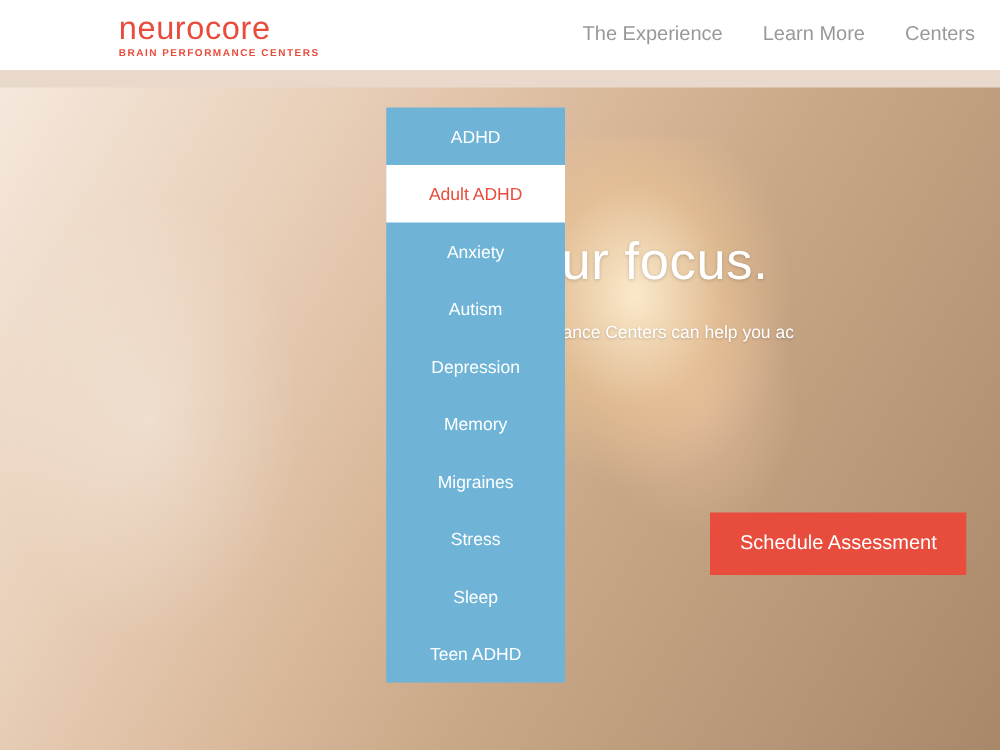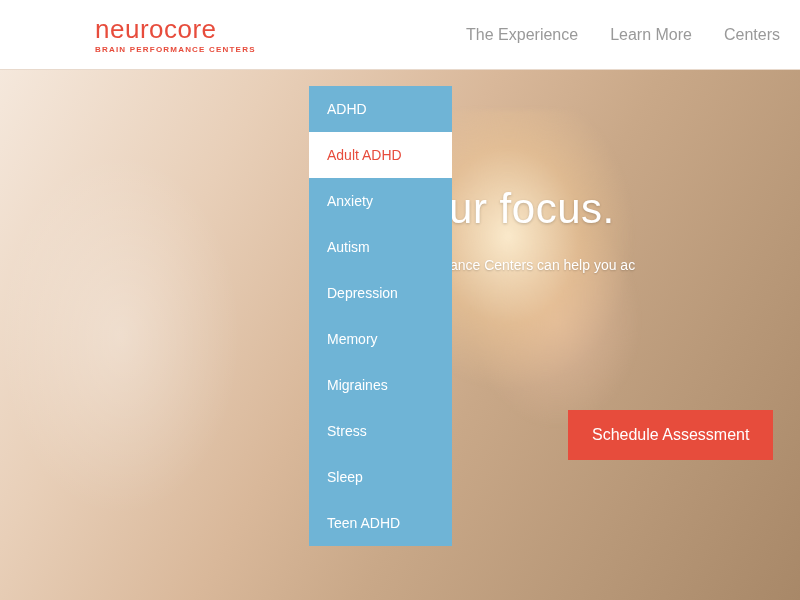--- a/index.html
+++ b/index.html
@@ -38,21 +38,21 @@
     left: 0;
     right: 0;
     bottom: 0;
     background: radial-gradient(ellipse 200px 300px at 15% 50%, rgba(255,255,255,0.3) 0%, transparent 60%);
   }
   .header {
     position: absolute;
     top: 0;
     left: 0;
     right: 0;
-    height: 69px;
+    height: 56px;
     background: #ffffff;
     display: flex;
     align-items: center;
     padding: 0 20px 0 95px;
     z-index: 20;
   }
   .logo {
     display: flex;
     flex-direction: column;
     margin-right: auto;
@@ -96,20 +96,21 @@
     height: 4px;
     background: #7a8591;
   }
   .dropdown {
     position: absolute;
     top: 86px;
     left: 309px;
     width: 143px;
     background: #6fb4d6;
     z-index: 15;
+    text-align: center;
   }
   .dropdown-item {
     padding: 15px 18px;
     color: #ffffff;
     font-size: 14px;
     cursor: pointer;
   }
   .dropdown-item.selected {
     background: #ffffff;
     color: #e74c3c;

